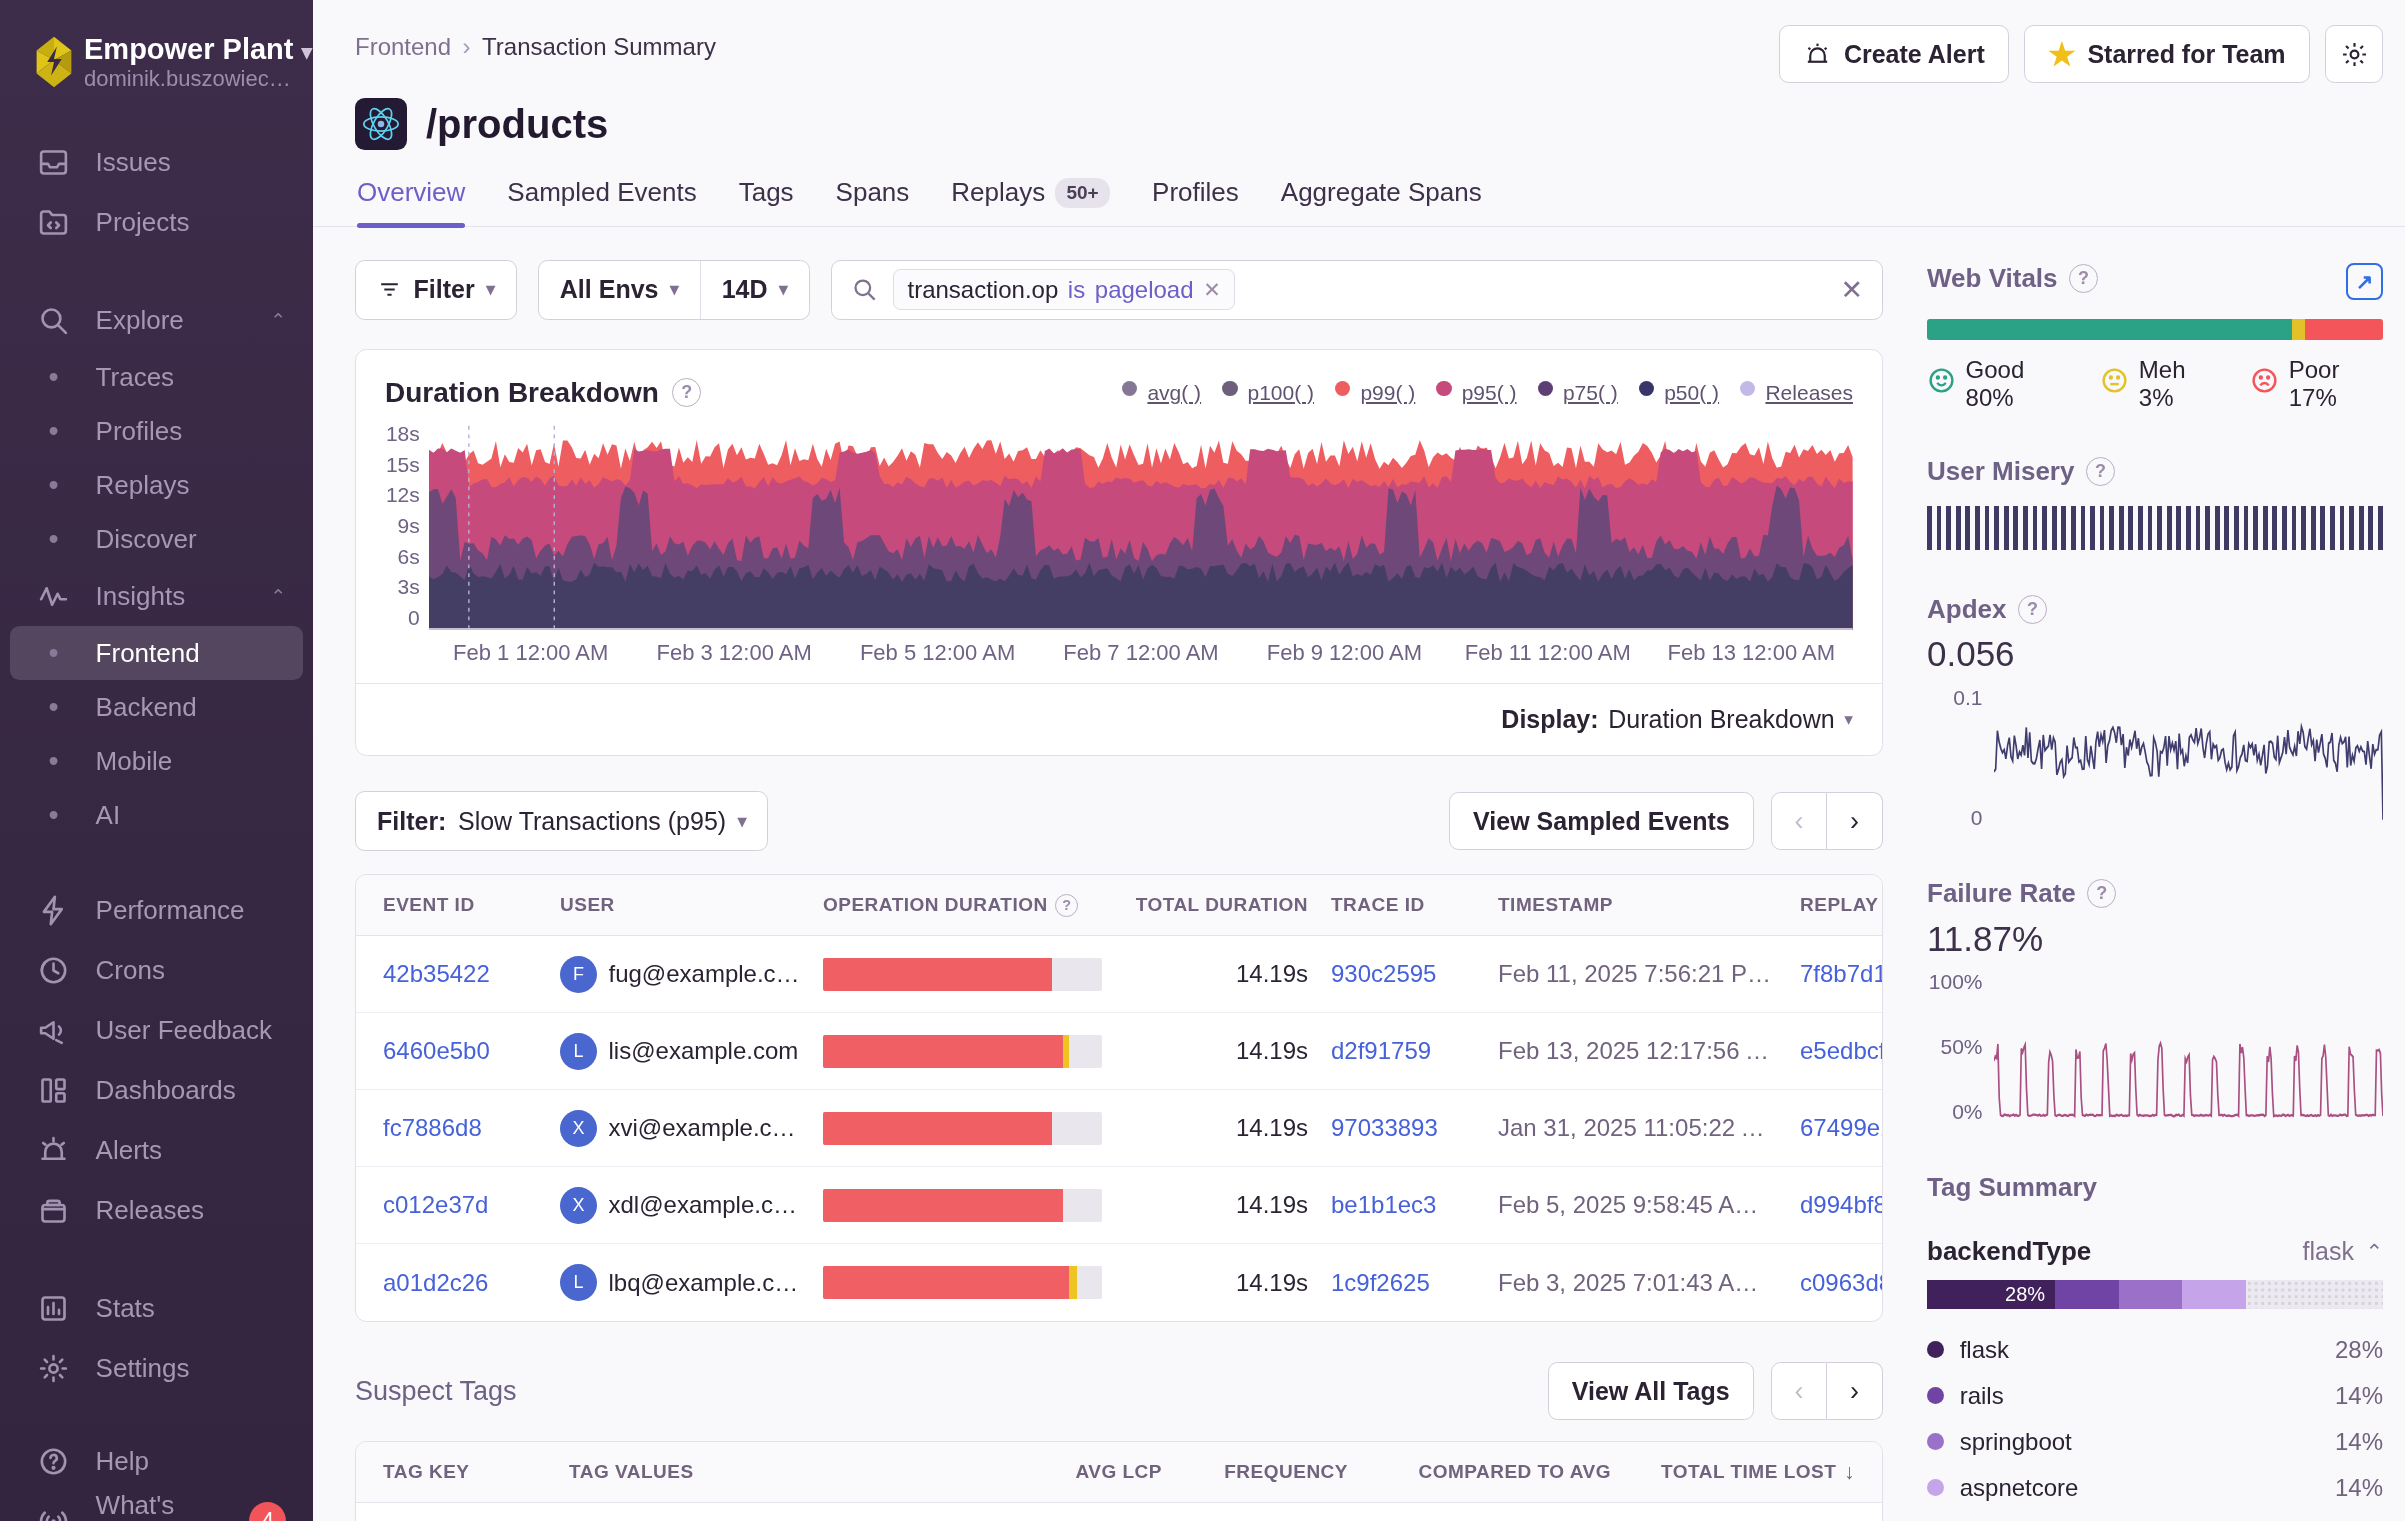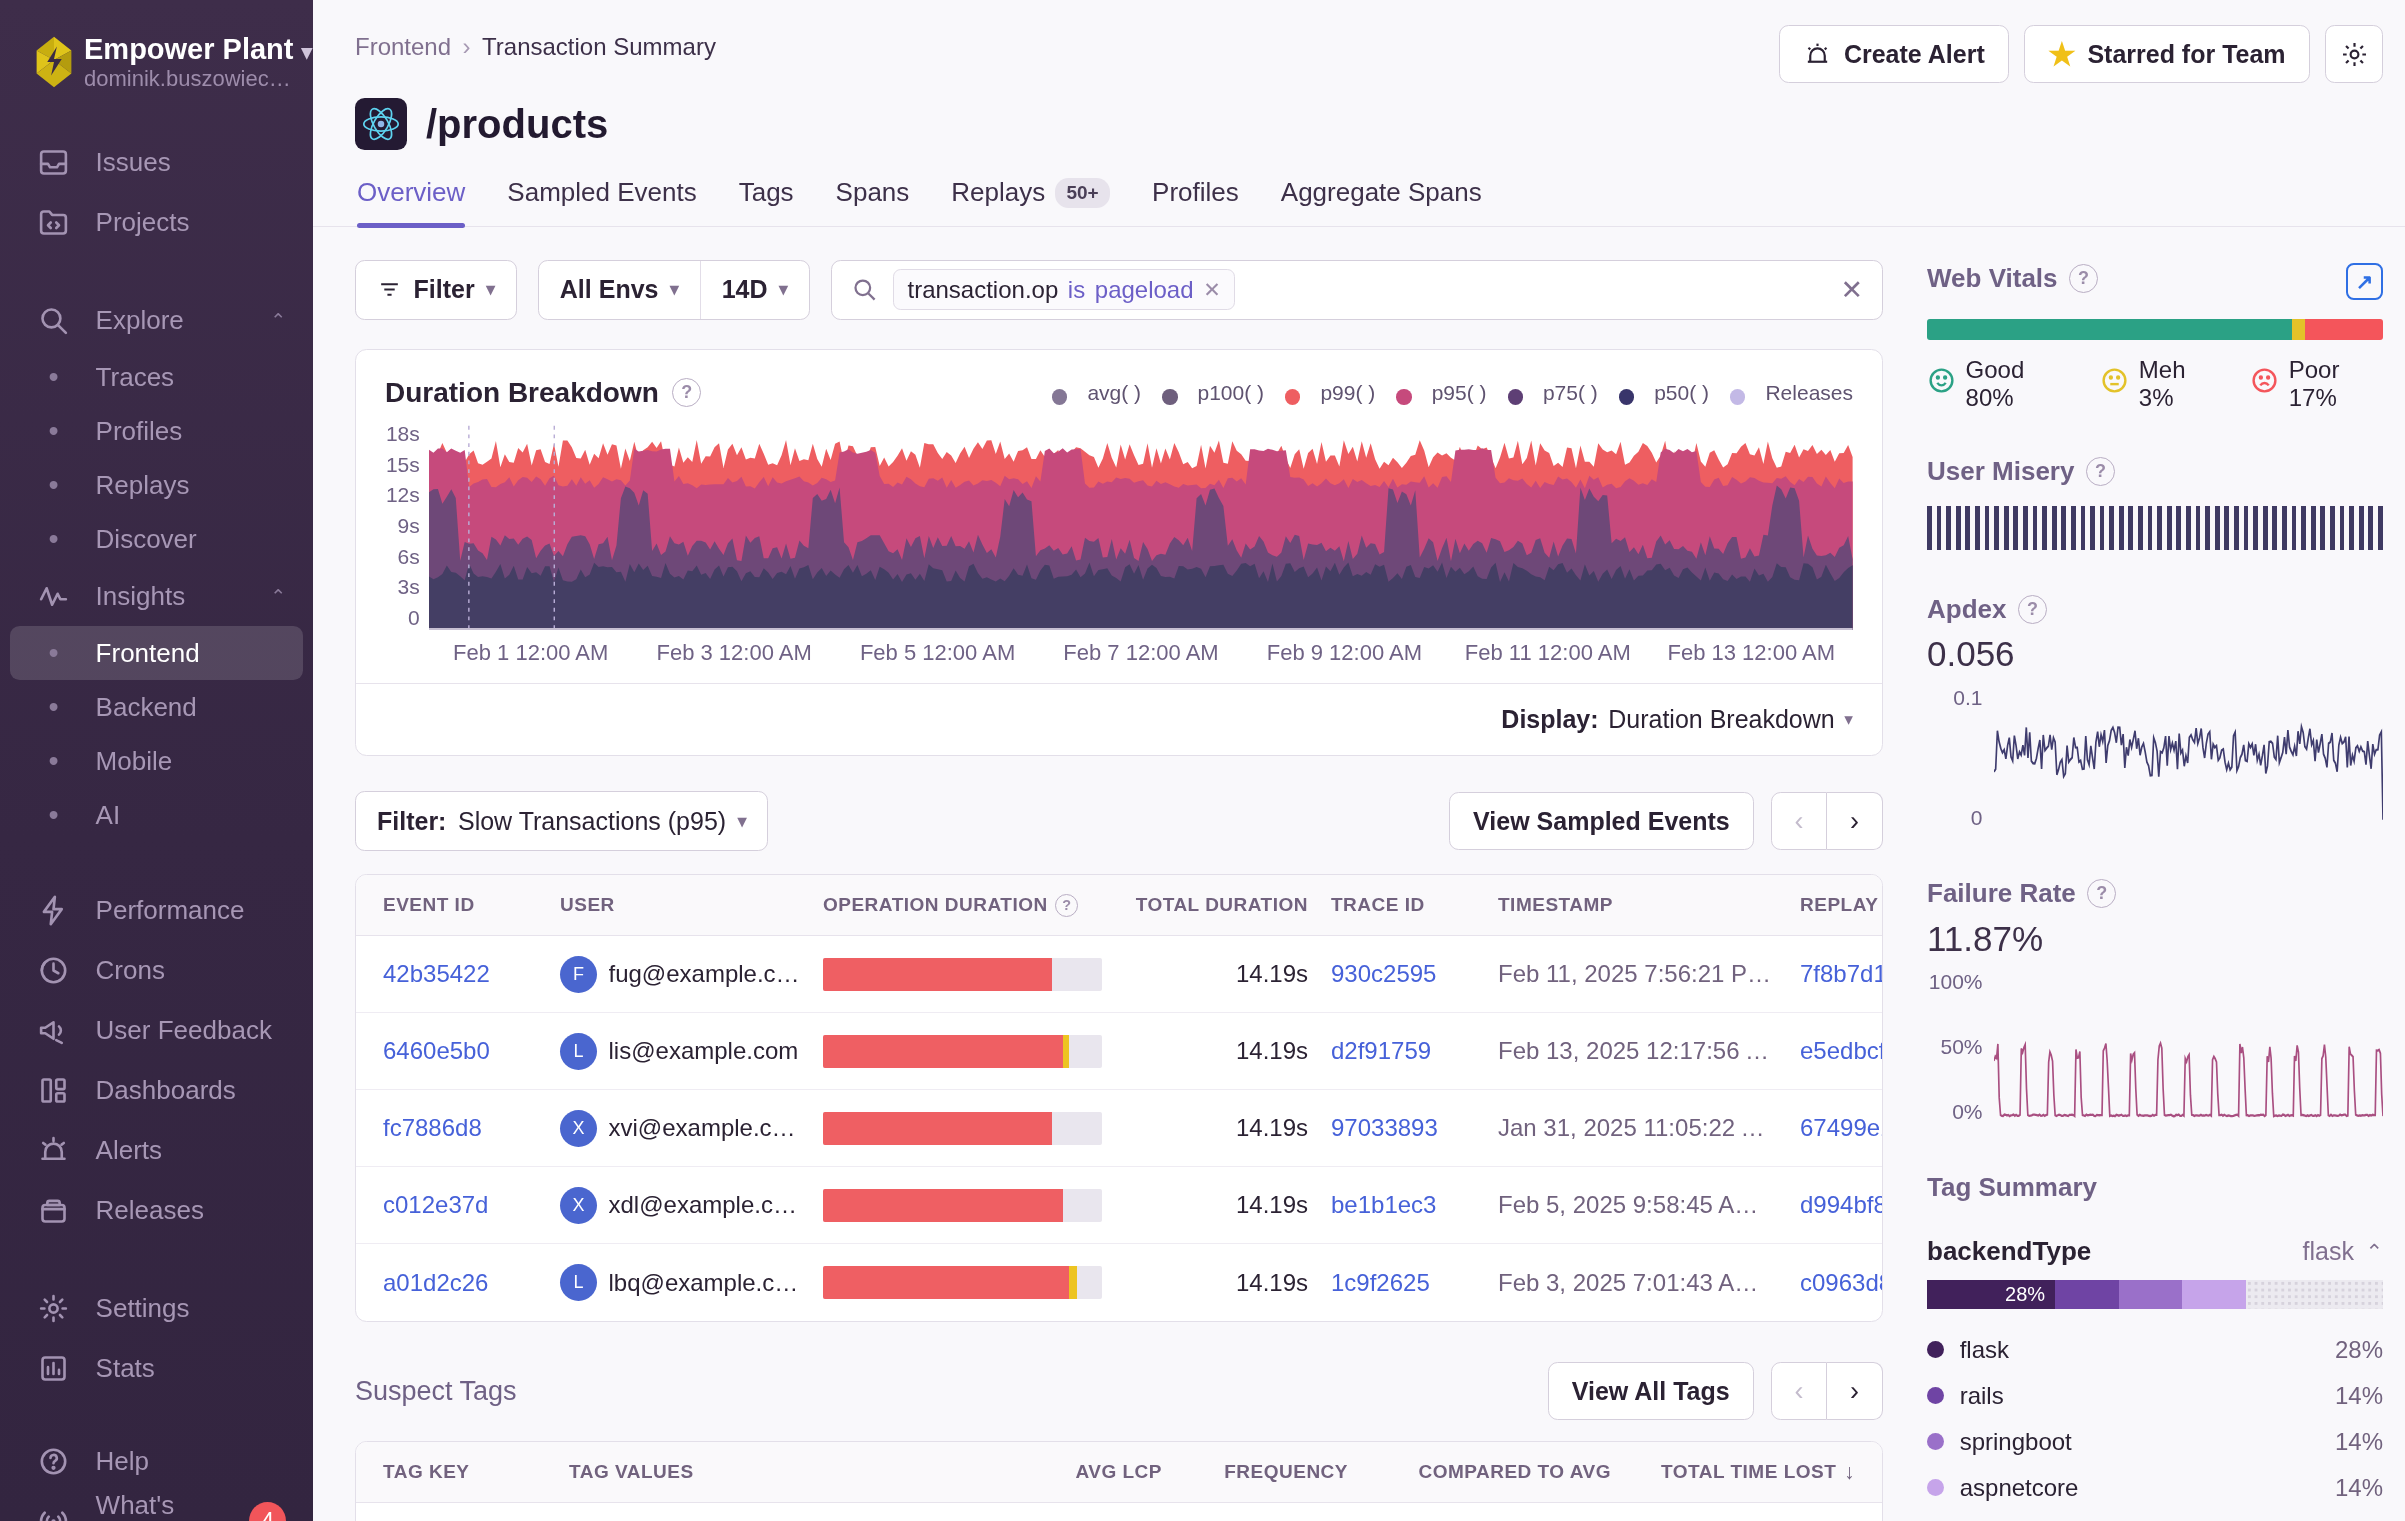--- a/index.html
+++ b/index.html
@@ -61,21 +61,21 @@
   .tok-op,.tok-val { color:#6c5fc7; }
   .tok-x { color:#9b8ca9; font-size:21px; cursor:pointer; }
   .search-clear { margin-left:auto; color:#80708f; font-size:27px; cursor:pointer; }
 
   .card { background:#fff; border:1.4px solid #e3dfe9; border-radius:11.5px; }
   .chart-card { margin-top:29px; }
   .chart-head { display:flex; align-items:center; padding:27px 29px 7.7px 29px; }
   .chart-title { font-size:28px; font-weight:bold; color:#2b2233; display:flex; gap:13.4px; align-items:center; }
   .q-icon { width:29px; height:29px; border:1.9px solid #b9aec4; color:#9b8ca9; border-radius:50%; font-size:18px; display:inline-flex; align-items:center; justify-content:center; font-weight:bold; }
   .legend { margin-left:auto; display:flex; gap:21px; align-items:center; }
-  .legend-item { display:flex; align-items:flex-end; gap:20px; font-size:21px; color:#5f5370; }
+  .legend-item { display:flex; align-items:flex-start; gap:10px; font-size:21px; color:#5f5370;text-decoration:underline; }
   .legend-dot { width:15.4px; height:15.4px; border-radius:50%; }
   .chart-body { padding:5.8px 29px 0 13.4px; display:flex; }
   .y-axis { display:flex; flex-direction:column; justify-content:space-between; align-items:flex-end; width:60px; flex:0 0 60px; font-size:21px; color:#6f6285; padding:0 9.6px 0 0; height:208px; }
   .plot { flex:1; position:relative; height:208px; }
   .x-axis { display:flex; padding:9.6px 29px 17.3px 73px; font-size:22px; color:#6f6285; }
   .x-axis span { flex:1; text-align:center; }
   .display-row { border-top:1.4px solid #e7e3ec; display:flex; justify-content:flex-end; align-items:center; gap:9.6px; padding:21px 29px; font-size:25px; }
   .display-label { font-weight:bold; }
   .display-value { color:#2b2233; }
 
@@ -296,34 +296,34 @@
               <rect x="4" y="8" width="16" height="12" rx="2"></rect>
               <path d="M4 11h16M9 5h6a1.5 1.5 0 0 1 1.5 1.5V8h-9V6.5A1.5 1.5 0 0 1 9 5z"></path>
             </svg>
           </span>
           <span>Releases</span>
         </div>
         <div class="nav-gap"></div>
         <div class="nav-item">
           <span class="ni-icon">
             <svg width="33" height="33" viewBox="0 0 24 24" stroke="#a393b2" stroke-width="1.9" fill="none" stroke-linecap="round" stroke-linejoin="round">
+              <rect x="4" y="4" width="16" height="16" rx="2"></rect>
+              <path d="M8 16v-5M12 16V8M16 16v-3"></path>
+            </svg>
+          </span>
+          <span>Stats</span>
+        </div>
+        <div class="nav-item">
+          <span class="ni-icon">
+            <svg width="33" height="33" viewBox="0 0 24 24" stroke="#a393b2" stroke-width="1.9" fill="none" stroke-linecap="round" stroke-linejoin="round">
               <circle cx="12" cy="12" r="3"></circle>
               <path d="M12 3v2.4M12 18.6V21M3 12h2.4M18.6 12H21M5.6 5.6l1.7 1.7M16.7 16.7l1.7 1.7M18.4 5.6l-1.7 1.7M7.3 16.7l-1.7 1.7"></path>
             </svg>
           </span>
           <span>Settings</span>
-        </div>
-        <div class="nav-item">
-          <span class="ni-icon">
-            <svg width="33" height="33" viewBox="0 0 24 24" stroke="#a393b2" stroke-width="1.9" fill="none" stroke-linecap="round" stroke-linejoin="round">
-              <rect x="4" y="4" width="16" height="16" rx="2"></rect>
-              <path d="M8 16v-5M12 16V8M16 16v-3"></path>
-            </svg>
-          </span>
-          <span>Stats</span>
         </div>
       </nav>
     <div class="spacer"></div>
     <nav class="nav" id="sidebar-footer">
         <div class="nav-item">
           <span class="ni-icon">
             <svg width="33" height="33" viewBox="0 0 24 24" stroke="#a393b2" stroke-width="1.9" fill="none" stroke-linecap="round" stroke-linejoin="round">
               <circle cx="12" cy="12" r="8.5"></circle>
               <path d="M9.8 9.5a2.3 2.3 0 1 1 3.3 2.1c-.8.4-1.1.9-1.1 1.7"></path>
               <circle cx="12" cy="16.6" r="0.6" fill="#a393b2"></circle>

